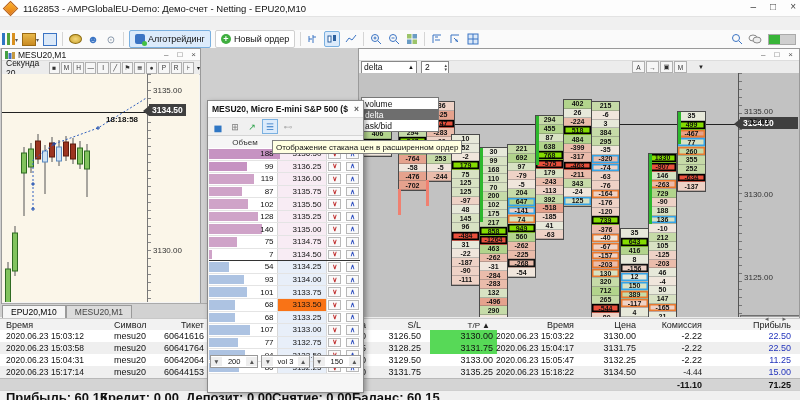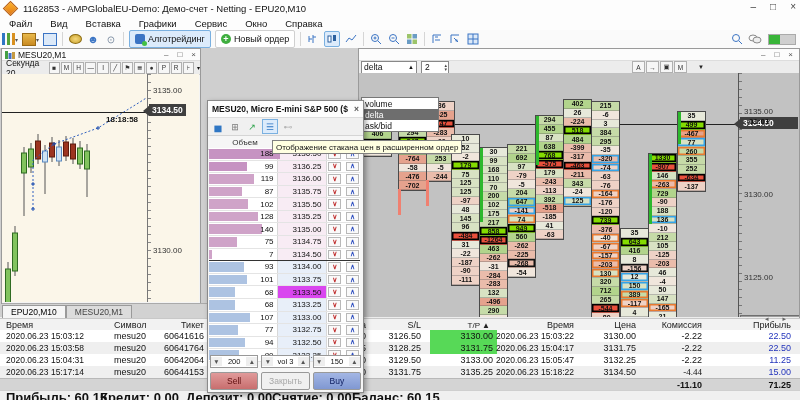--- a/index.html
+++ b/index.html
@@ -106,29 +106,20 @@
   <div class="titlebar">
     <span class="appicon"></span>
     <span>1162853 - AMPGlobalEU-Demo: Демо-счет - Netting - EPU20,M10</span>
     <div class="winctl">
       <span>–</span>
       <span>□</span>
       <span>×</span>
     </div>
   </div>
 
-  <div class="menubar" id="menubar">
-      <span>Файл</span>
-      <span>Вид</span>
-      <span>Вставка</span>
-      <span>Графики</span>
-      <span>Сервис</span>
-      <span>Окно</span>
-      <span>Справка</span>
-    </div>
 
   <div class="toolbar">
     <span class="tbtn">
         <span class="tbar3"></span>
         <span style="font-size:6px;color:#555;">▾</span>
       </span>
     <span class="tbtn">
         <span style="width:12px;height:11px;background:linear-gradient(#e8b94c,#c98a22);border:1px solid #9a6a14;"></span>
         <span style="font-size:6px;color:#555;">▾</span>
       </span>
@@ -726,20 +717,30 @@
             <div class="volbar" style="width: 3px; background: rgb(207, 163, 200);"></div>
             <div class="volnum">7</div>
           </div>
           <div class="pricecell" style="background: rgb(248, 236, 244);">3134.50</div>
           <div class="ordbtn" style="color: rgb(192, 48, 48);">∨</div>
           <div style="width: 3px;"></div>
           <div class="ordbtn" style="color: rgb(48, 80, 192);">∧</div>
         </div>
         <div class="lrow">
           <div class="volcell">
+            <div class="volbar" style="width: 20px; background: rgb(173, 195, 226);"></div>
+            <div class="volnum">54</div>
+          </div>
+          <div class="pricecell" style="background: rgb(232, 239, 249);">3134.25</div>
+          <div class="ordbtn" style="color: rgb(192, 48, 48);">∨</div>
+          <div style="width: 3px;"></div>
+          <div class="ordbtn" style="color: rgb(48, 80, 192);">∧</div>
+        </div>
+        <div class="lrow">
+          <div class="volcell">
             <div class="volbar" style="width: 35px; background: rgb(173, 195, 226);"></div>
             <div class="volnum">93</div>
           </div>
           <div class="pricecell" style="background: rgb(232, 239, 249);">3134.00</div>
           <div class="ordbtn" style="color: rgb(192, 48, 48);">∨</div>
           <div style="width: 3px;"></div>
           <div class="ordbtn" style="color: rgb(48, 80, 192);">∧</div>
         </div>
         <div class="lrow">
           <div class="volcell">
@@ -749,21 +750,21 @@
           <div class="pricecell" style="background: rgb(232, 239, 249);">3133.75</div>
           <div class="ordbtn" style="color: rgb(192, 48, 48);">∨</div>
           <div style="width: 3px;"></div>
           <div class="ordbtn" style="color: rgb(48, 80, 192);">∧</div>
         </div>
         <div class="lrow">
           <div class="volcell">
             <div class="volbar" style="width: 26px; background: rgb(173, 195, 226);"></div>
             <div class="volnum">68</div>
           </div>
-          <div class="pricecell" style="background: #d946ef;">3133.50</div>
+          <div class="pricecell" style="background: #f97316;">3133.50</div>
           <div class="ordbtn" style="color: rgb(192, 48, 48);">∨</div>
           <div style="width: 3px;"></div>
           <div class="ordbtn" style="color: rgb(48, 80, 192);">∧</div>
         </div>
         <div class="lrow">
           <div class="volcell">
             <div class="volbar" style="width: 26px; background: rgb(173, 195, 226);"></div>
             <div class="volnum">68</div>
           </div>
           <div class="pricecell" style="background: rgb(232, 239, 249);">3133.25</div>
@@ -822,21 +823,16 @@
           <div class="sb">▾</div>
           <div class="sv">vol 3</div>
           <div class="sb">▴</div>
         </div>
         <div class="pspin" style="flex: 1 1 0%;">
           <div class="sb">▾</div>
           <div class="sv">150</div>
           <div class="sb">▴</div>
         </div>
       </div>
-    <div class="pbtns">
-      <span class="pbtn sellbtn">Sell</span>
-      <span class="pbtn closebtn">Закрыть</span>
-      <span class="pbtn buybtn">Buy</span>
-    </div>
   </div>
 
   <div class="tooltip">Отображение стакана цен в расширенном ордер</div>
 </div>
 
 </body></html>

